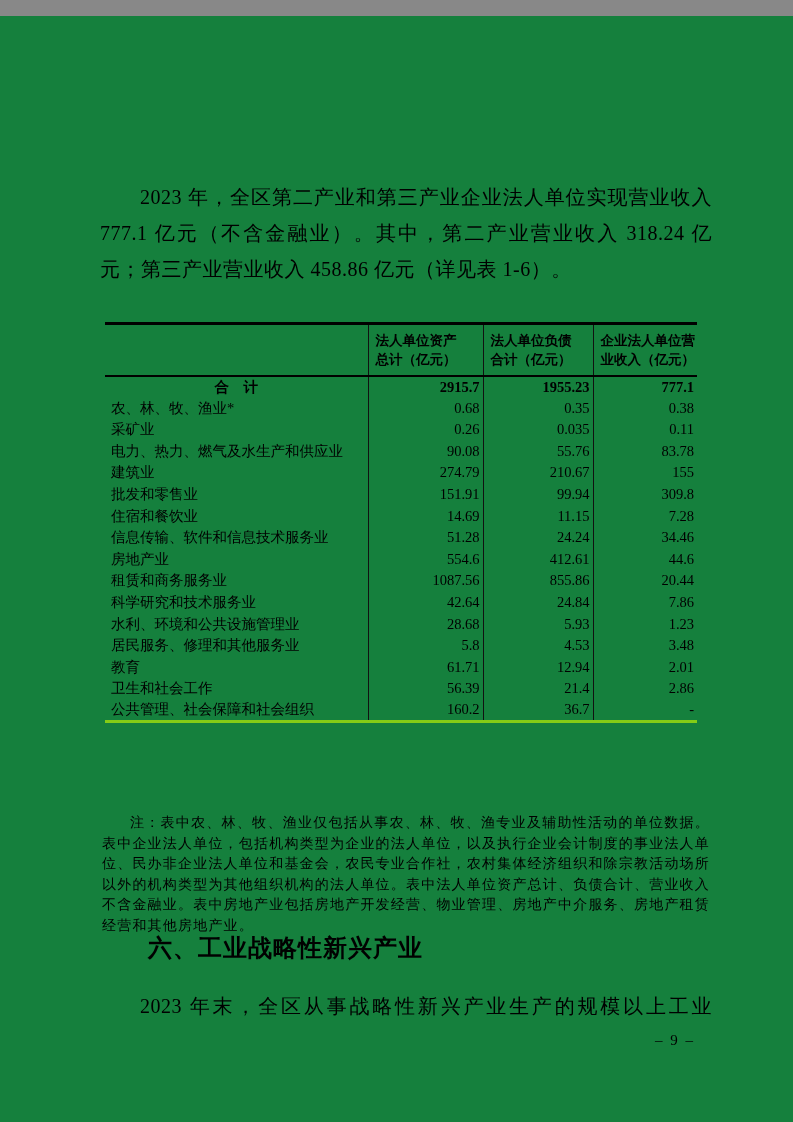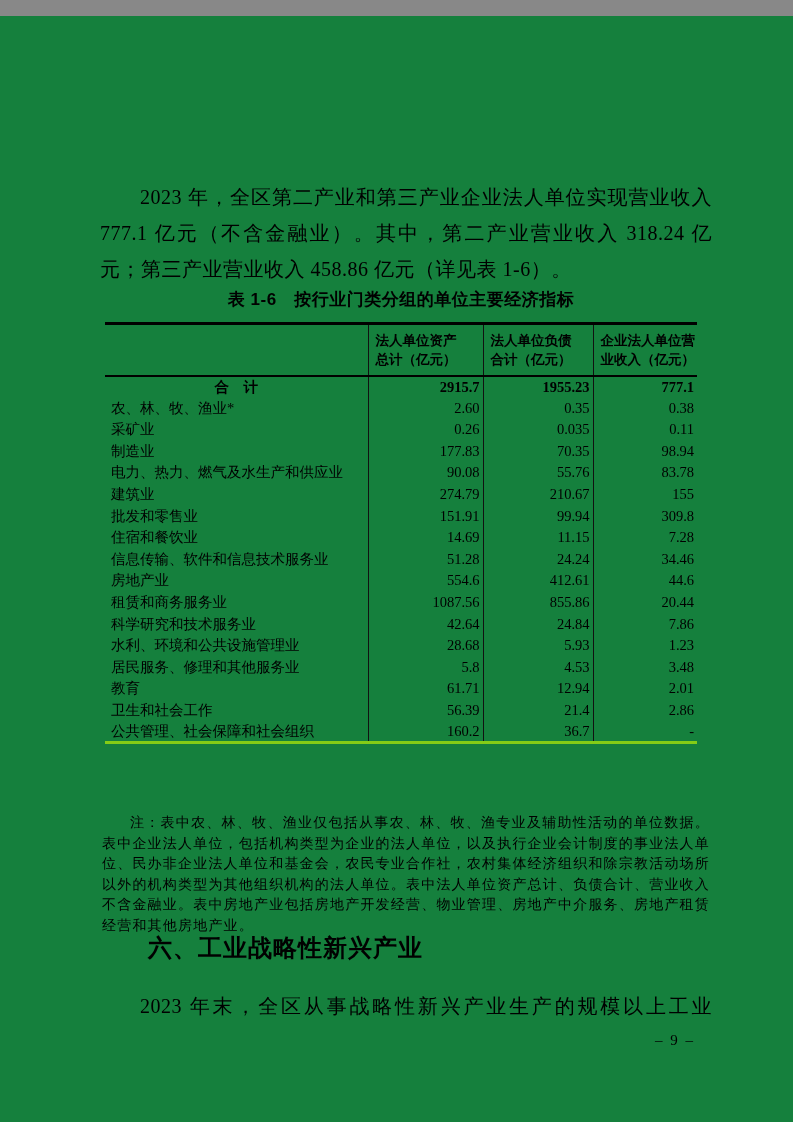--- a/index.html
+++ b/index.html
@@ -94,21 +94,20 @@
     letter-spacing:2px;
   }
 </style>
 </head>
 <body>
 
 <div class="page">
 
   <p class="para para-1">2023 年，全区第二产业和第三产业企业法人单位实现营业收入 777.1 亿元（不含金融业）。其中，第二产业营业收入 318.24 亿元；第三产业营业收入 458.86 亿元（详见表 1-6）。</p>
 
-  <div class="tbl-title">表 1-6　按行业门类分组的单位主要经济指标</div>
 
   <table class="econ-table">
     <colgroup>
       <col class="w1">
         <col class="w2">
         <col class="w3">
         <col class="w4">
     </colgroup>
     <thead>
       <tr>
@@ -129,37 +128,31 @@
     </thead>
     <tbody>
       <tr class="total-row">
         <td class="c1">合　计</td>
         <td class="c2 num">2915.7</td>
         <td class="c3 num">1955.23</td>
         <td class="c4 num">777.1</td>
       </tr>
     <tr>
       <td class="c1">农、林、牧、渔业*</td>
-      <td class="c2 num">2.60</td>
+      <td class="c2 num">0.68</td>
       <td class="c3 num">0.35</td>
       <td class="c4 num">0.38</td>
     </tr>
         <tr>
       <td class="c1">采矿业</td>
       <td class="c2 num">0.26</td>
       <td class="c3 num">0.035</td>
       <td class="c4 num">0.11</td>
     </tr>
         <tr>
-      <td class="c1">制造业</td>
-      <td class="c2 num">177.83</td>
-      <td class="c3 num">70.35</td>
-      <td class="c4 num">98.94</td>
-    </tr>
-        <tr>
       <td class="c1">电力、热力、燃气及水生产和供应业</td>
       <td class="c2 num">90.08</td>
       <td class="c3 num">55.76</td>
       <td class="c4 num">83.78</td>
     </tr>
         <tr>
       <td class="c1">建筑业</td>
       <td class="c2 num">274.79</td>
       <td class="c3 num">210.67</td>
       <td class="c4 num">155</td>

